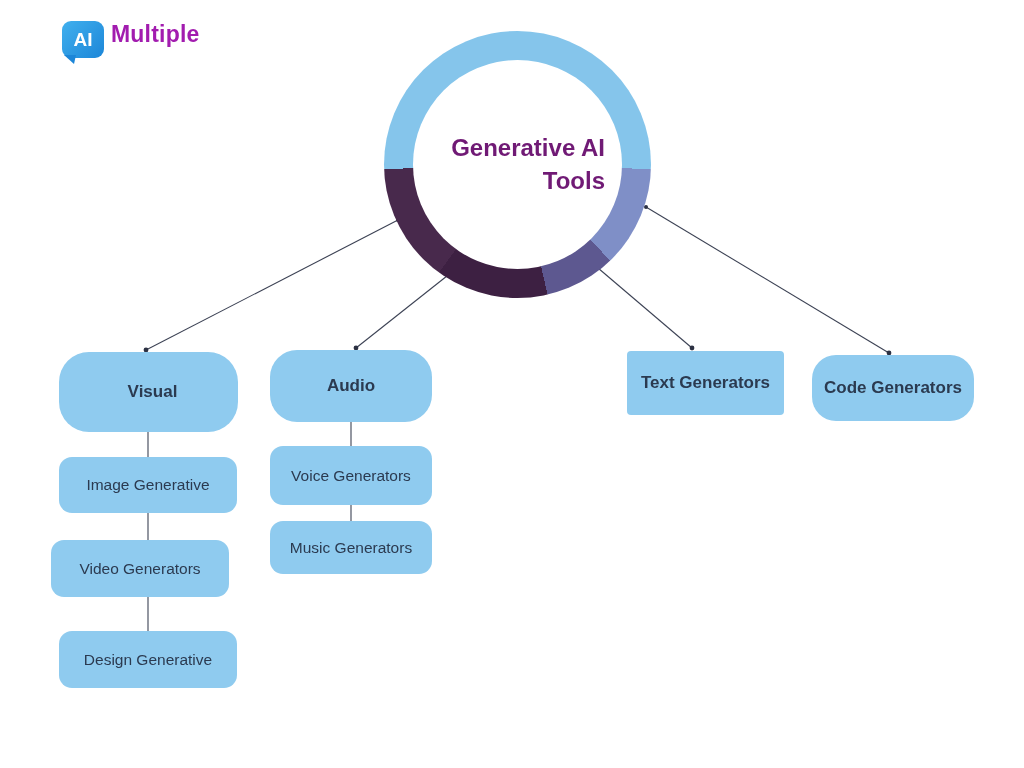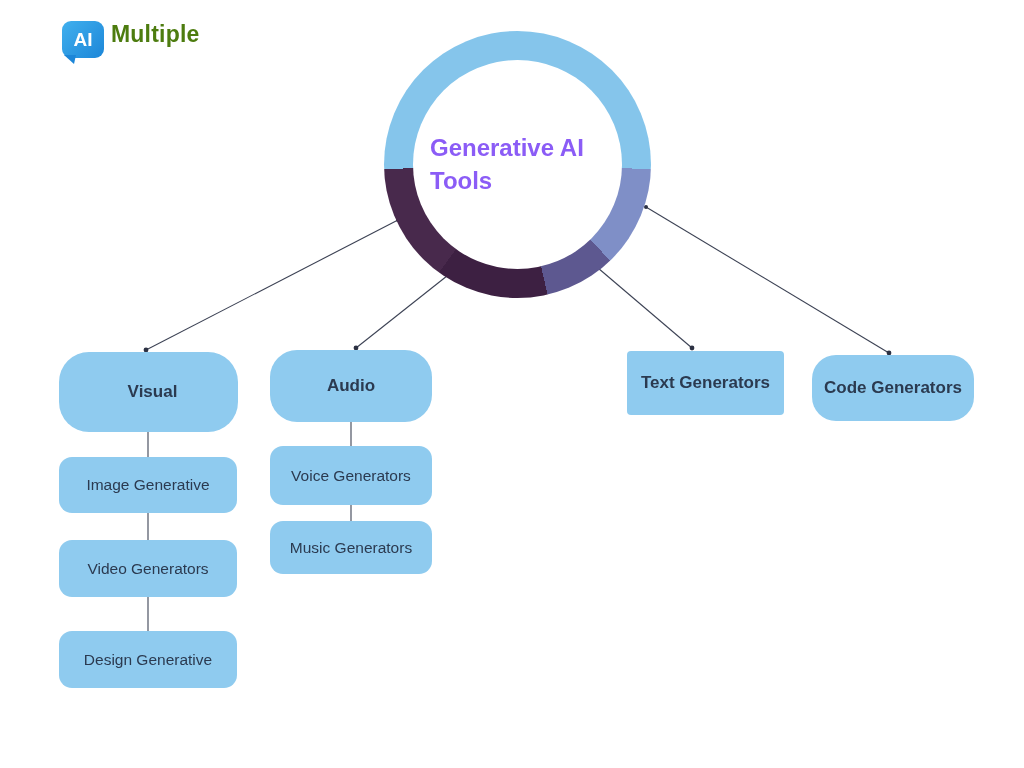--- a/index.html
+++ b/index.html
@@ -23,21 +23,21 @@
     color: #ffffff; font-weight: bold; font-size: 19px;
   }
   .logo-badge::after {
     content: "";
     position: absolute; left: 2px; bottom: -6px;
     width: 0; height: 0;
     border-left: 10px solid transparent;
     border-right: 2px solid transparent;
     border-top: 9px solid #1c86d8;
   }
-  .logo-brand { margin-left: 7px; font-size: 23px; font-weight: bold; color: #4d7c0f; letter-spacing: 0.2px; }
+  .logo-brand { margin-left: 7px; font-size: 23px; font-weight: bold; color: #a21caf; letter-spacing: 0.2px; }
 
   
   .donut {
     position: absolute; left: 384px; top: 31px;
     width: 267px; height: 267px; border-radius: 50%;
     background: conic-gradient(
       #85c5eb 0deg 92deg,
       #7f8fc7 92deg 136deg,
       #5d5890 136deg 167deg,
       #3d2042 167deg 216deg,
@@ -46,23 +46,23 @@
     );
   }
   .donut-hole {
     position: absolute; left: 29px; top: 29px;
     width: 209px; height: 209px;
     background: #ffffff; border-radius: 50%;
     display: flex; align-items: center; justify-content: center;
   }
   .donut-title {
     width: 175px;
-    text-align: left;
+    text-align: right;
     font-size: 24px; font-weight: bold;
-    color: #8b5cf6; line-height: 1.35;
+    color: #701a75; line-height: 1.35;
   }
 
   
   .wires { position: absolute; left: 0; top: 0; width: 1024px; height: 768px; pointer-events: none; }
   .wires line { stroke: #3c4254; stroke-width: 1.1; }
   .wires circle { fill: #2c3143; }
 
   
   .node {
     position: absolute;
@@ -73,21 +73,21 @@
   }
   .node.category { font-weight: bold; font-size: 17px; }
   .node.child { font-weight: normal; font-size: 15.5px; border-radius: 13px; }
 
   .box-visual { left: 59px;  top: 352px; width: 179px; height: 80px; border-radius: 30px; padding-left: 8px; }
   .box-audio  { left: 270px; top: 350px; width: 162px; height: 72px; border-radius: 27px; }
   .box-text   { left: 627px; top: 351px; width: 157px; height: 64px; border-radius: 4px; font-size: 16px; }
   .box-code   { left: 812px; top: 355px; width: 162px; height: 66px; border-radius: 24px; font-size: 16px; }
 
   .box-image  { left: 59px;  top: 457px; width: 178px; height: 56px; }
-  .box-video  { left: 59px;  top: 540px; width: 178px; height: 57px; }
+  .box-video  { left: 51px;  top: 540px; width: 178px; height: 57px; }
   .box-design { left: 59px;  top: 631px; width: 178px; height: 57px; }
 
   .box-voice  { left: 270px; top: 446px; width: 162px; height: 59px; }
   .box-music  { left: 270px; top: 521px; width: 162px; height: 53px; }
 </style>
 </head>
 <body>
 
 <div class="logo">
   <div class="logo-badge">

